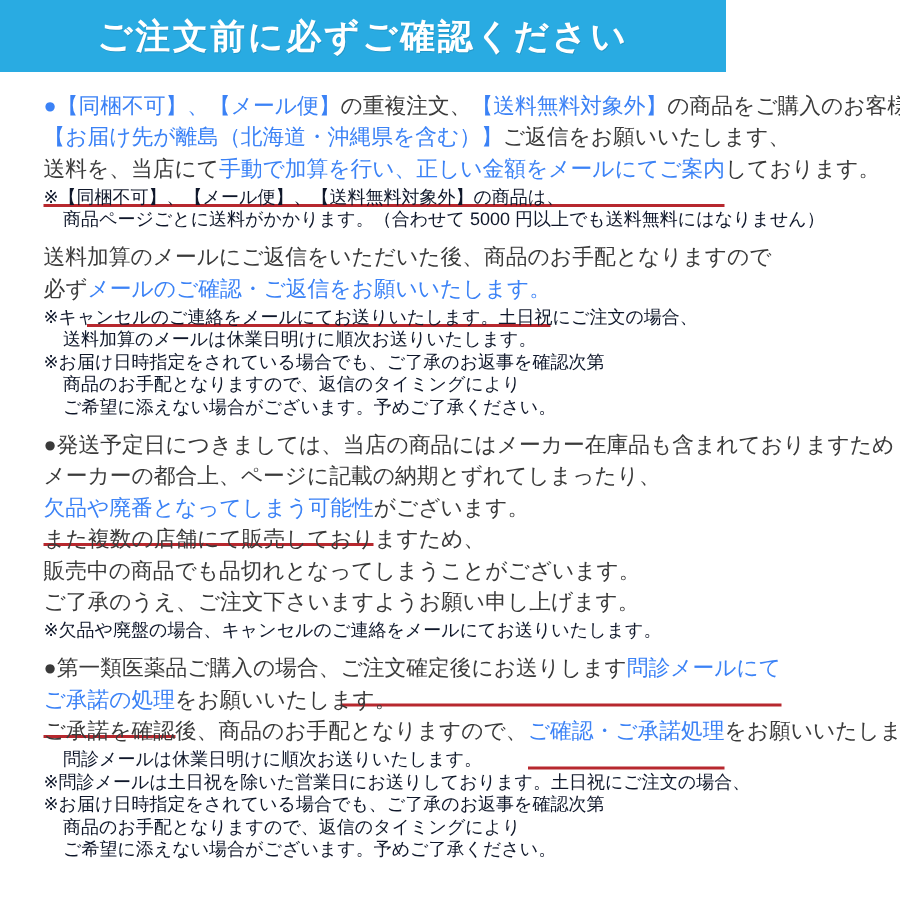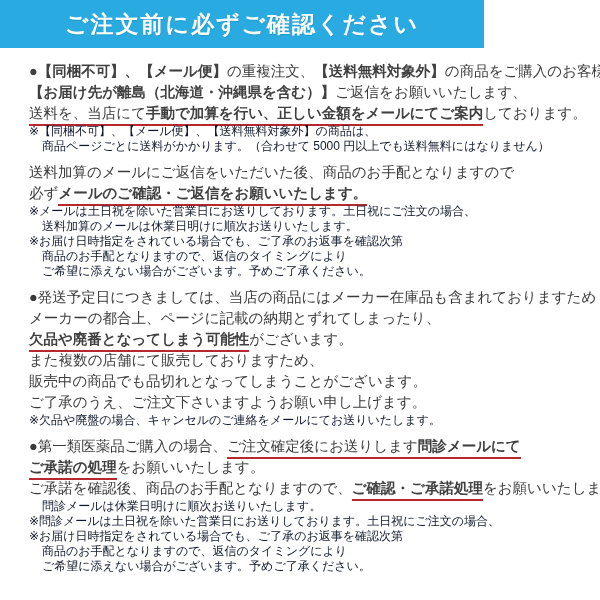--- a/index.html
+++ b/index.html
@@ -45,45 +45,45 @@
     line-height: 21px;
     height: 21px;
   }
   .line.note, .line.note-cont {
     font-size: 12px;
     line-height: 15px;
     height: 15px;
     color: #0f172a;
   }
   .line.note-cont { padding-left: 13px; }
-  .seg.b { font-weight: bold; color: #404040; }
+  .seg.b { font-weight: normal; color: #3b82f6; }
   .seg.u {
     border-bottom: 2px solid var(--underline, #b7282e);
-    padding-bottom: 3px;
+    padding-bottom: 15px;
   }
 </style>
 </head>
 <body>
 
 <div class="page">
   <div class="header">
     <span class="title">ご注文前に必ずご確認ください</span>
   </div>
   <div class="body" id="notice-body">
       <div class="sec">
         <div class="line main"><span class="seg b">●【同梱不可】、【メール便】</span><span class="seg">の重複注文、</span><span class="seg b">【送料無料対象外】</span><span class="seg">の商品をご購入のお客様、</span></div>
         <div class="line main"><span class="seg b">【お届け先が離島（北海道・沖縄県を含む）】</span><span class="seg">ご返信をお願いいたします、</span></div>
         <div class="line main"><span class="seg u">送料を、当店にて</span><span class="seg b u">手動で加算を行い、正しい金額をメールにてご案内</span><span class="seg">しております。</span></div>
         <div class="line note"><span class="seg">※【同梱不可】、【メール便】、【送料無料対象外】の商品は、</span></div>
         <div class="line note-cont"><span class="seg">商品ページごとに送料がかかります。（合わせて 5000 円以上でも送料無料にはなりません）</span></div>
       </div>
       <div class="sec">
         <div class="line main"><span class="seg">送料加算のメールにご返信をいただいた後、商品のお手配となりますので</span></div>
         <div class="line main"><span class="seg">必ず</span><span class="seg b u">メールのご確認・ご返信をお願いいたします。</span></div>
-        <div class="line note"><span class="seg">※メールは土日祝を除いた営業日にお送りしております。土日祝にご注文の場合、</span></div>
+        <div class="line note"><span class="seg">※キャンセルのご連絡をメールにてお送りいたします。土日祝にご注文の場合、</span></div>
         <div class="line note-cont"><span class="seg">送料加算のメールは休業日明けに順次お送りいたします。</span></div>
         <div class="line note"><span class="seg">※お届け日時指定をされている場合でも、ご了承のお返事を確認次第</span></div>
         <div class="line note-cont"><span class="seg">商品のお手配となりますので、返信のタイミングにより</span></div>
         <div class="line note-cont"><span class="seg">ご希望に添えない場合がございます。予めご了承ください。</span></div>
       </div>
       <div class="sec">
         <div class="line main"><span class="seg">●発送予定日につきましては、当店の商品にはメーカー在庫品も含まれておりますため</span></div>
         <div class="line main"><span class="seg">メーカーの都合上、ページに記載の納期とずれてしまったり、</span></div>
         <div class="line main"><span class="seg b u">欠品や廃番となってしまう可能性</span><span class="seg">がございます。</span></div>
         <div class="line main"><span class="seg">また複数の店舗にて販売しておりますため、</span></div>

